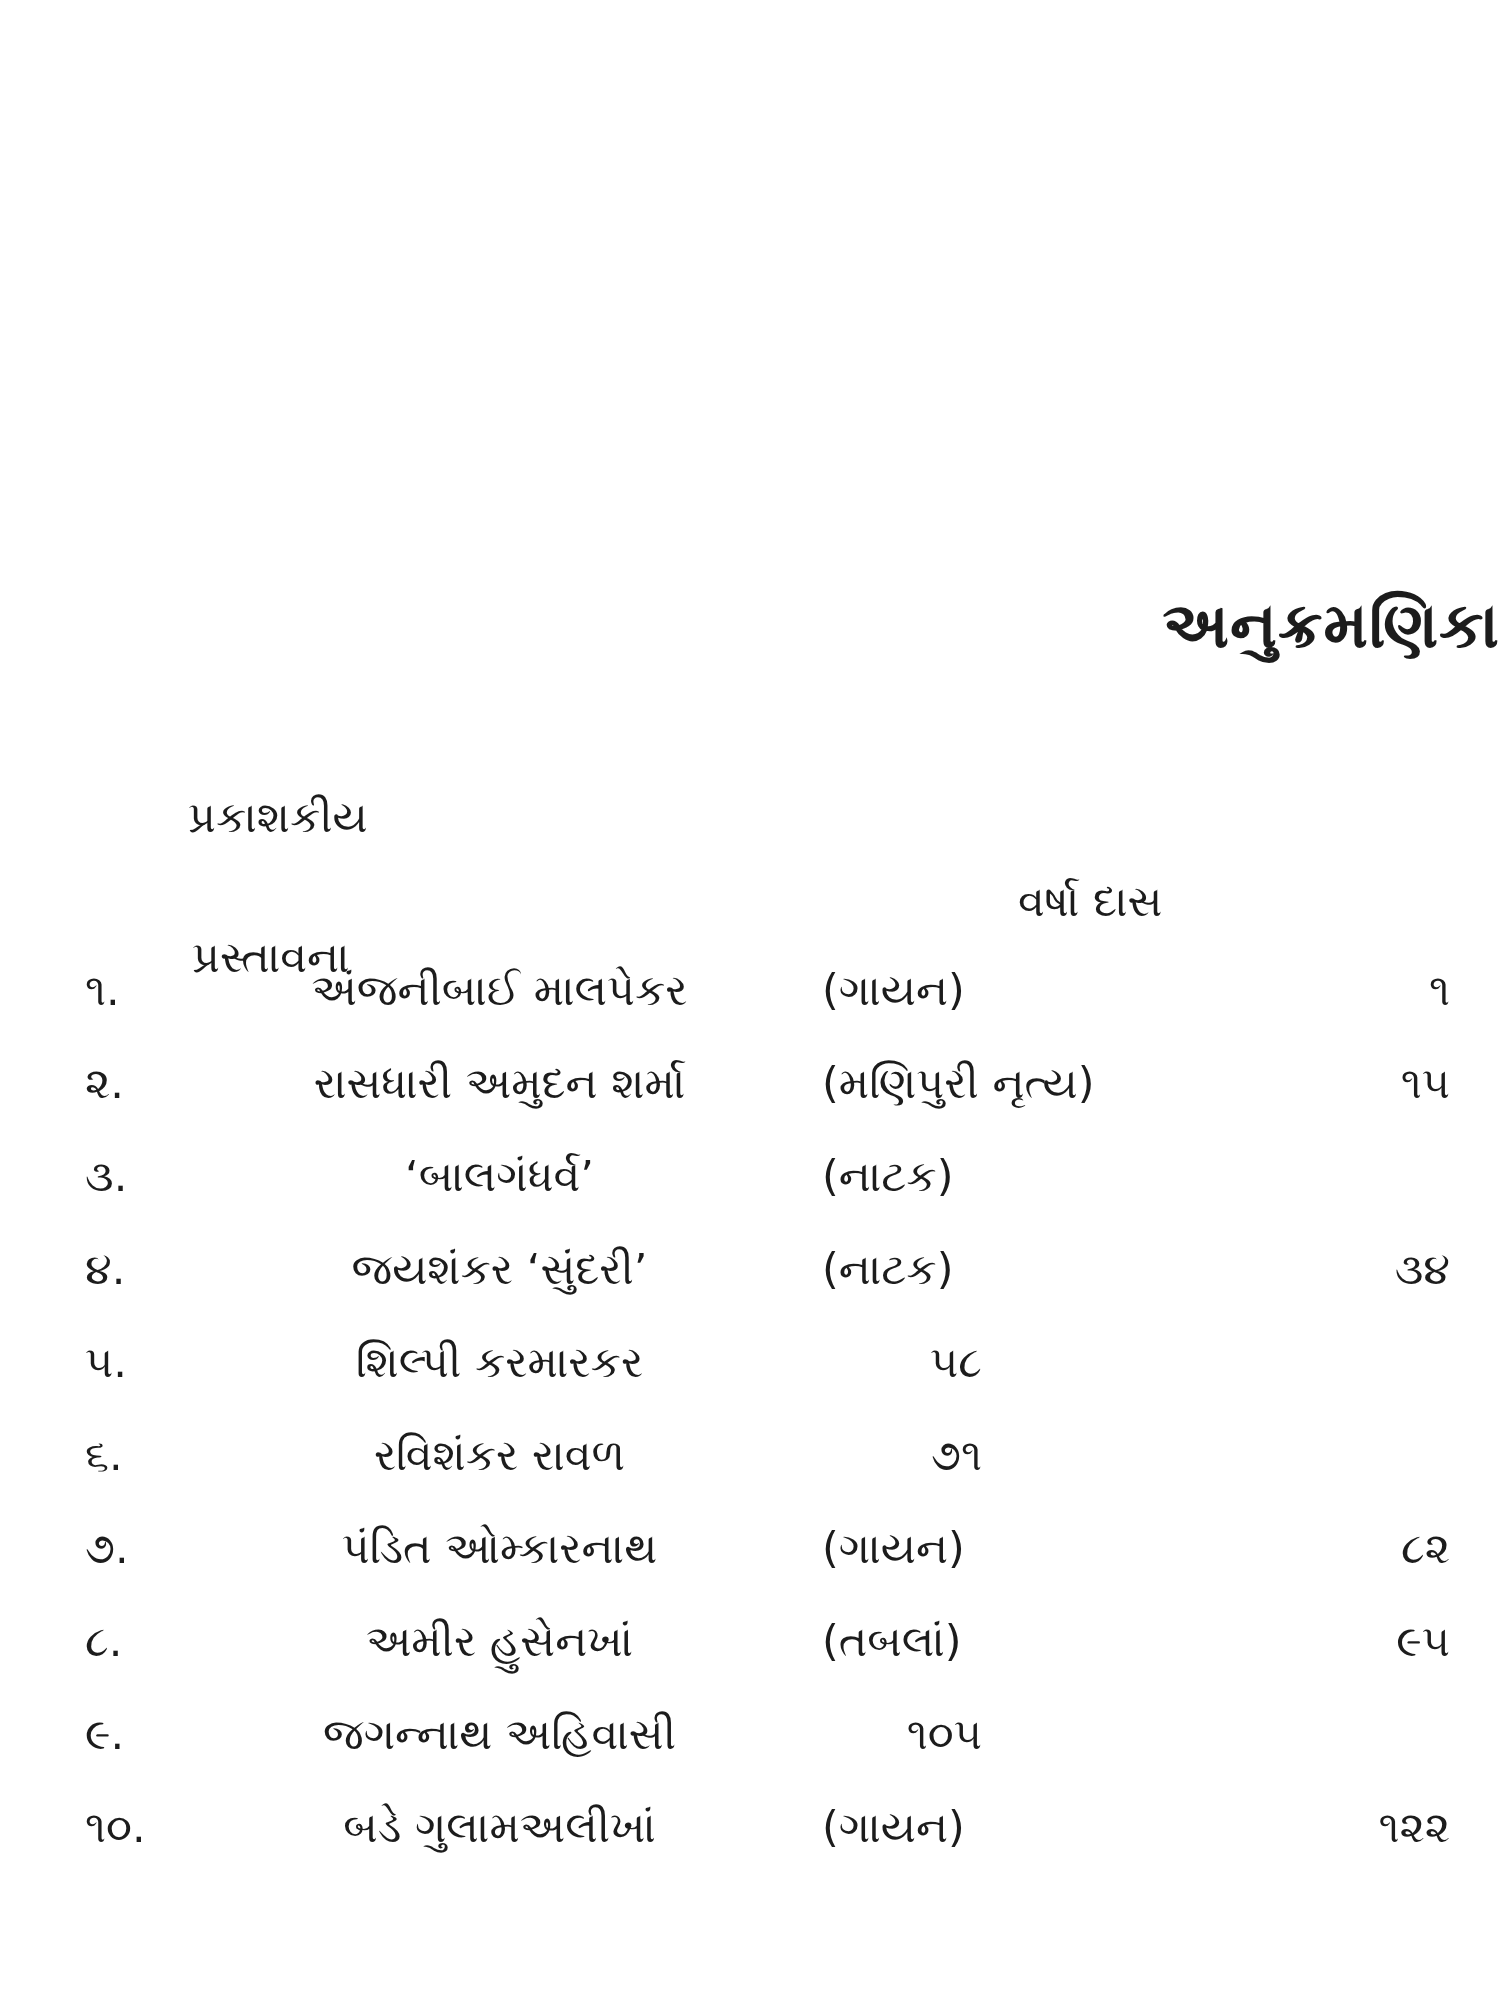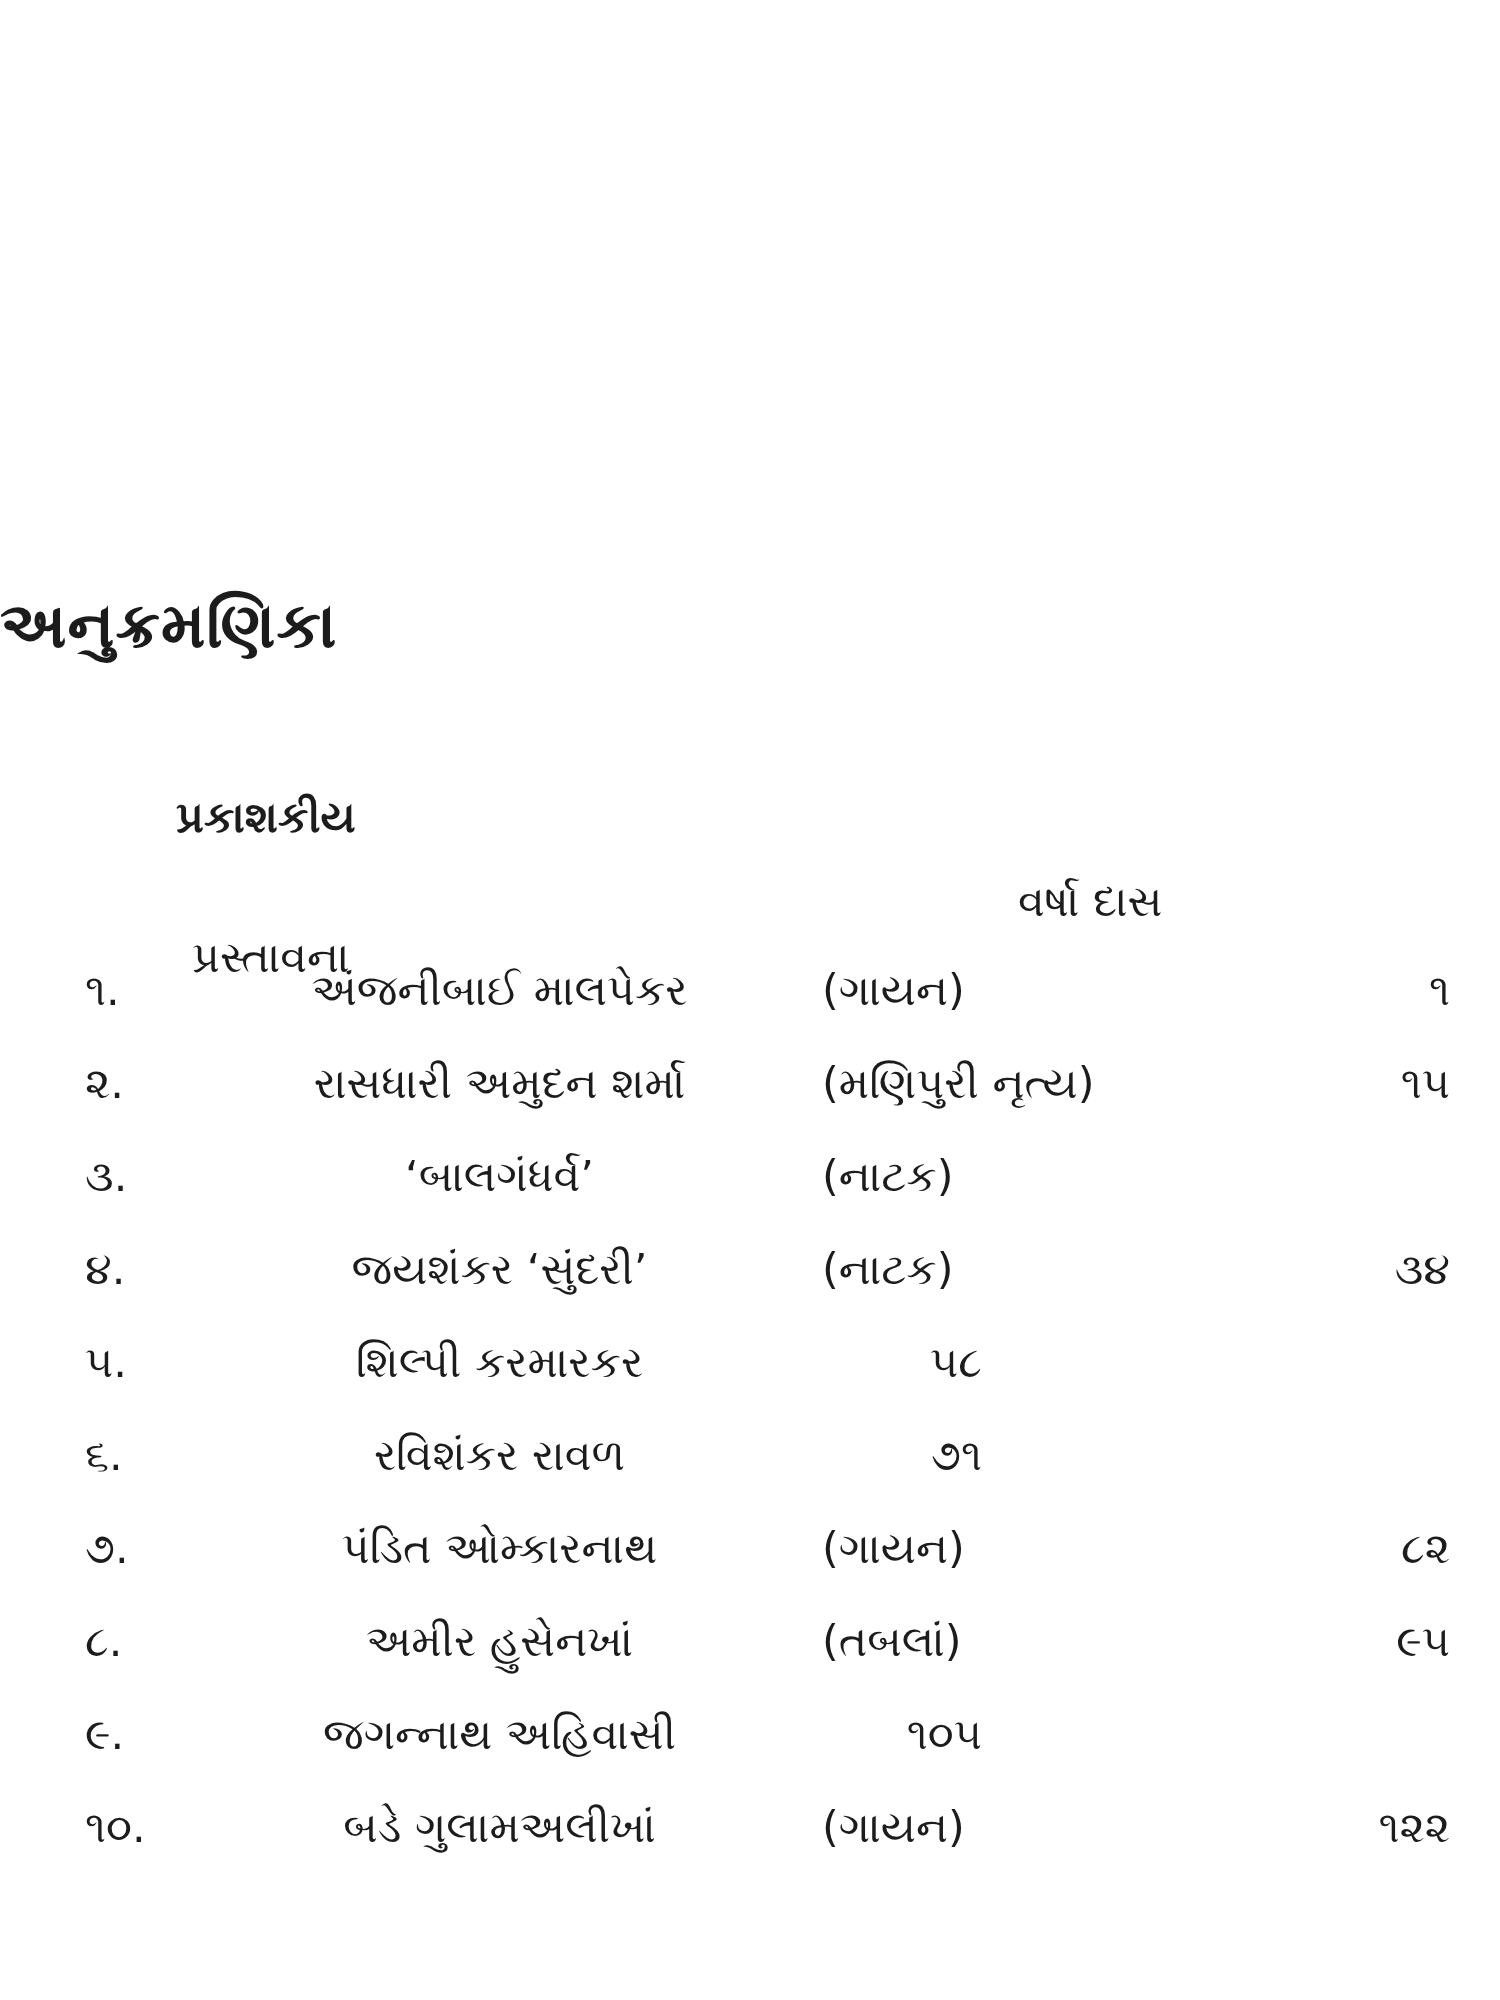--- a/index.html
+++ b/index.html
@@ -14,33 +14,33 @@
     background: #ffffff;
     color: #1c1c1c;
     font-family: "DejaVu Sans", sans-serif;
     overflow: hidden;
   }
   .title {
     position: absolute;
     top: 585px;
     left: 0;
     right: 0;
-    text-align: left;
+    text-align: right;
     font-size: 63px;
     font-weight: 700;
     letter-spacing: 1px;
     line-height: 1.3;
   }
   .front-line {
     position: absolute;
     font-size: 43px;
     line-height: 1.2;
     white-space: nowrap;
   }
-  .pub-line   { top: 792px; left: 176px; font-weight: bold; }
+  .pub-line   { top: 792px; left: 188px; }
   .pref-line  { top: 932px; left: 192px; }
   .pref-author{ top: 876px; left: 1018px; }
   .toc {
     position: absolute;
     top: 944px;
     left: 0;
     right: 0;
   }
   .toc-row {
     display: flex;

